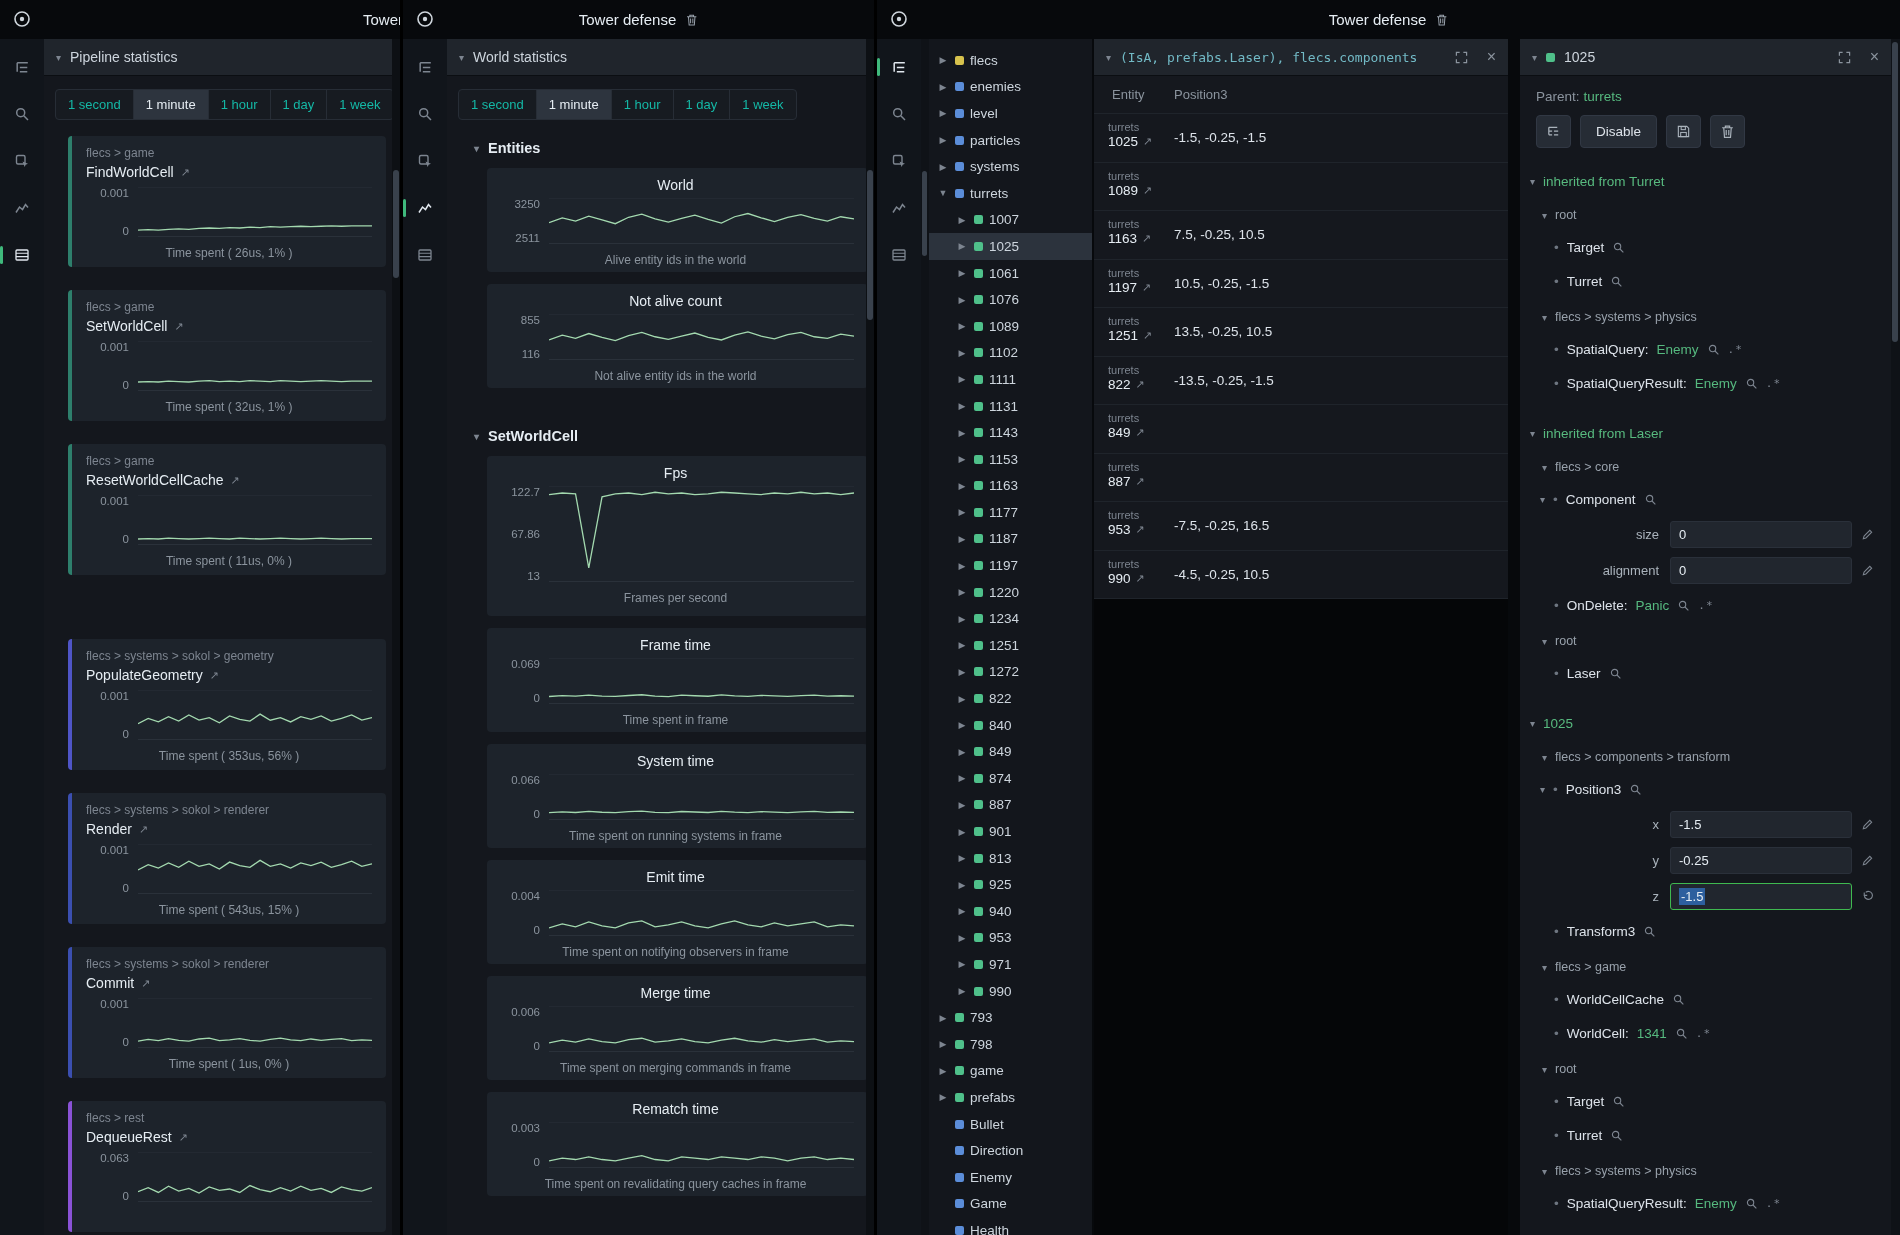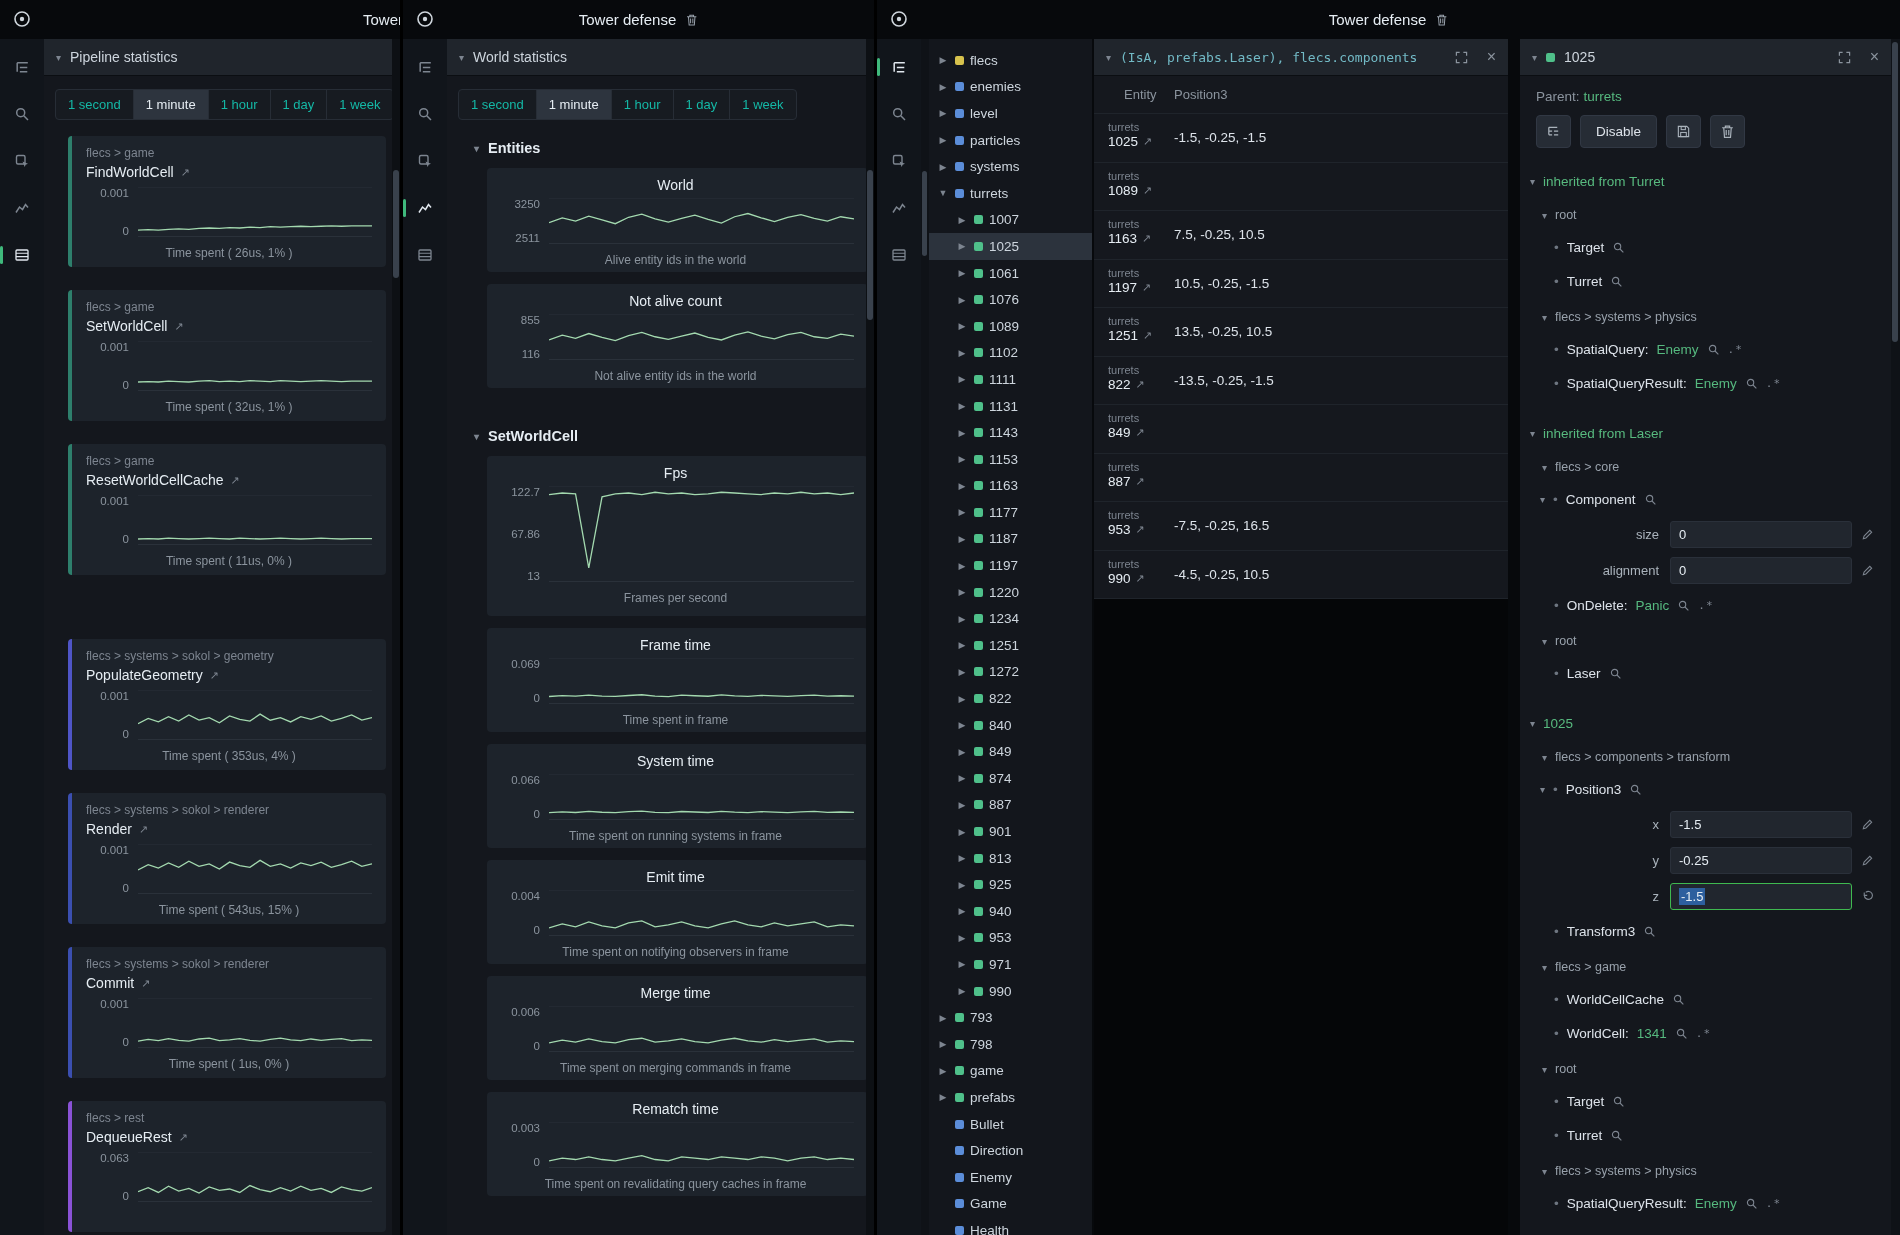--- a/index.html
+++ b/index.html
@@ -60,21 +60,21 @@
   .trow{height:26.6px;display:flex;align-items:center;gap:6px;font-size:13.5px;color:#cdd5dd;cursor:pointer;white-space:nowrap}
   .trow.sel{background:#2c333d}
   .tarr{width:12px;flex:none;color:#7d8590;font-size:9px;text-align:center}
   .tsq{width:9px;height:9px;border-radius:2px;flex:none}
   .divider{width:2px;background:#07090c;flex:none}
   .gutter{width:12px;background:#07090c;flex:none}
   
   .qpanel{width:414px;flex:none;display:flex;flex-direction:column;background:#15181e;min-width:0}
   .qtext{font-family:"DejaVu Sans Mono",monospace;font-size:13px;color:#72bac6;white-space:nowrap;overflow:hidden}
   .qcols{display:flex;height:38px;align-items:center;color:#8b949e;font-size:13px;border-bottom:1px solid #1f242b}
-  .qc1{width:80px;padding-left:30px;flex:none}
+  .qc1{width:80px;padding-left:18px;flex:none}
   .qrow{height:48.5px;border-bottom:1px solid #1f242b;display:flex;cursor:pointer}
   .qcell-e{width:80px;flex:none;padding:7px 0 0 14px}
   .qparent{font-size:11px;color:#7d8590}
   .qid{font-size:13.5px;color:#e6edf3;display:flex;gap:5px;align-items:center;margin-top:1px}
   .qpos{flex:1;display:flex;align-items:center;font-size:13.5px;color:#dde3ea}
   .qfill{flex:1;background:#050608}
   
   .ins{width:371px;flex:none;background:#14171d;overflow:hidden}
   .sqg{width:9px;height:9px;border-radius:2px;background:#4fc08a;flex:none}
   .ins-parent{margin:13px 0 0 16px;font-size:13.5px}
@@ -230,21 +230,21 @@
                 <div class="ylabels">
                   <span>0.001</span>
                   <span>0</span>
                 </div>
                 <div class="spark">
                   <svg viewBox="0 0 100 40" preserveAspectRatio="none">
                     <polyline points="0.00,27.20 4.35,22.88 8.70,25.76 13.04,21.44 17.39,25.04 21.74,20.00 26.09,24.32 30.43,22.16 34.78,26.48 39.13,20.72 43.48,23.60 47.83,25.04 52.17,19.28 56.52,24.32 60.87,22.16 65.22,25.76 69.57,21.44 73.91,23.60 78.26,20.72 82.61,25.04 86.96,22.88 91.30,20.00 95.65,24.32 100.00,22.16" fill="none" stroke="#a3d9af" stroke-width="1.3" vector-effect="non-scaling-stroke"></polyline>
                   </svg>
                 </div>
               </div>
-              <div class="cap">Time spent ( 353us, 4% )</div>
+              <div class="cap">Time spent ( 353us, 56% )</div>
             </div>
             <div class="pcard" style="--bar: #3b4fb0;">
               <div class="crumb">flecs &gt; systems &gt; sokol &gt; renderer</div>
               <div class="ptitle">
                 <span>Render</span>
                 <span class="lk">↗</span>
               </div>
               <div class="chartrow">
                 <div class="ylabels">
                   <span>0.001</span>

